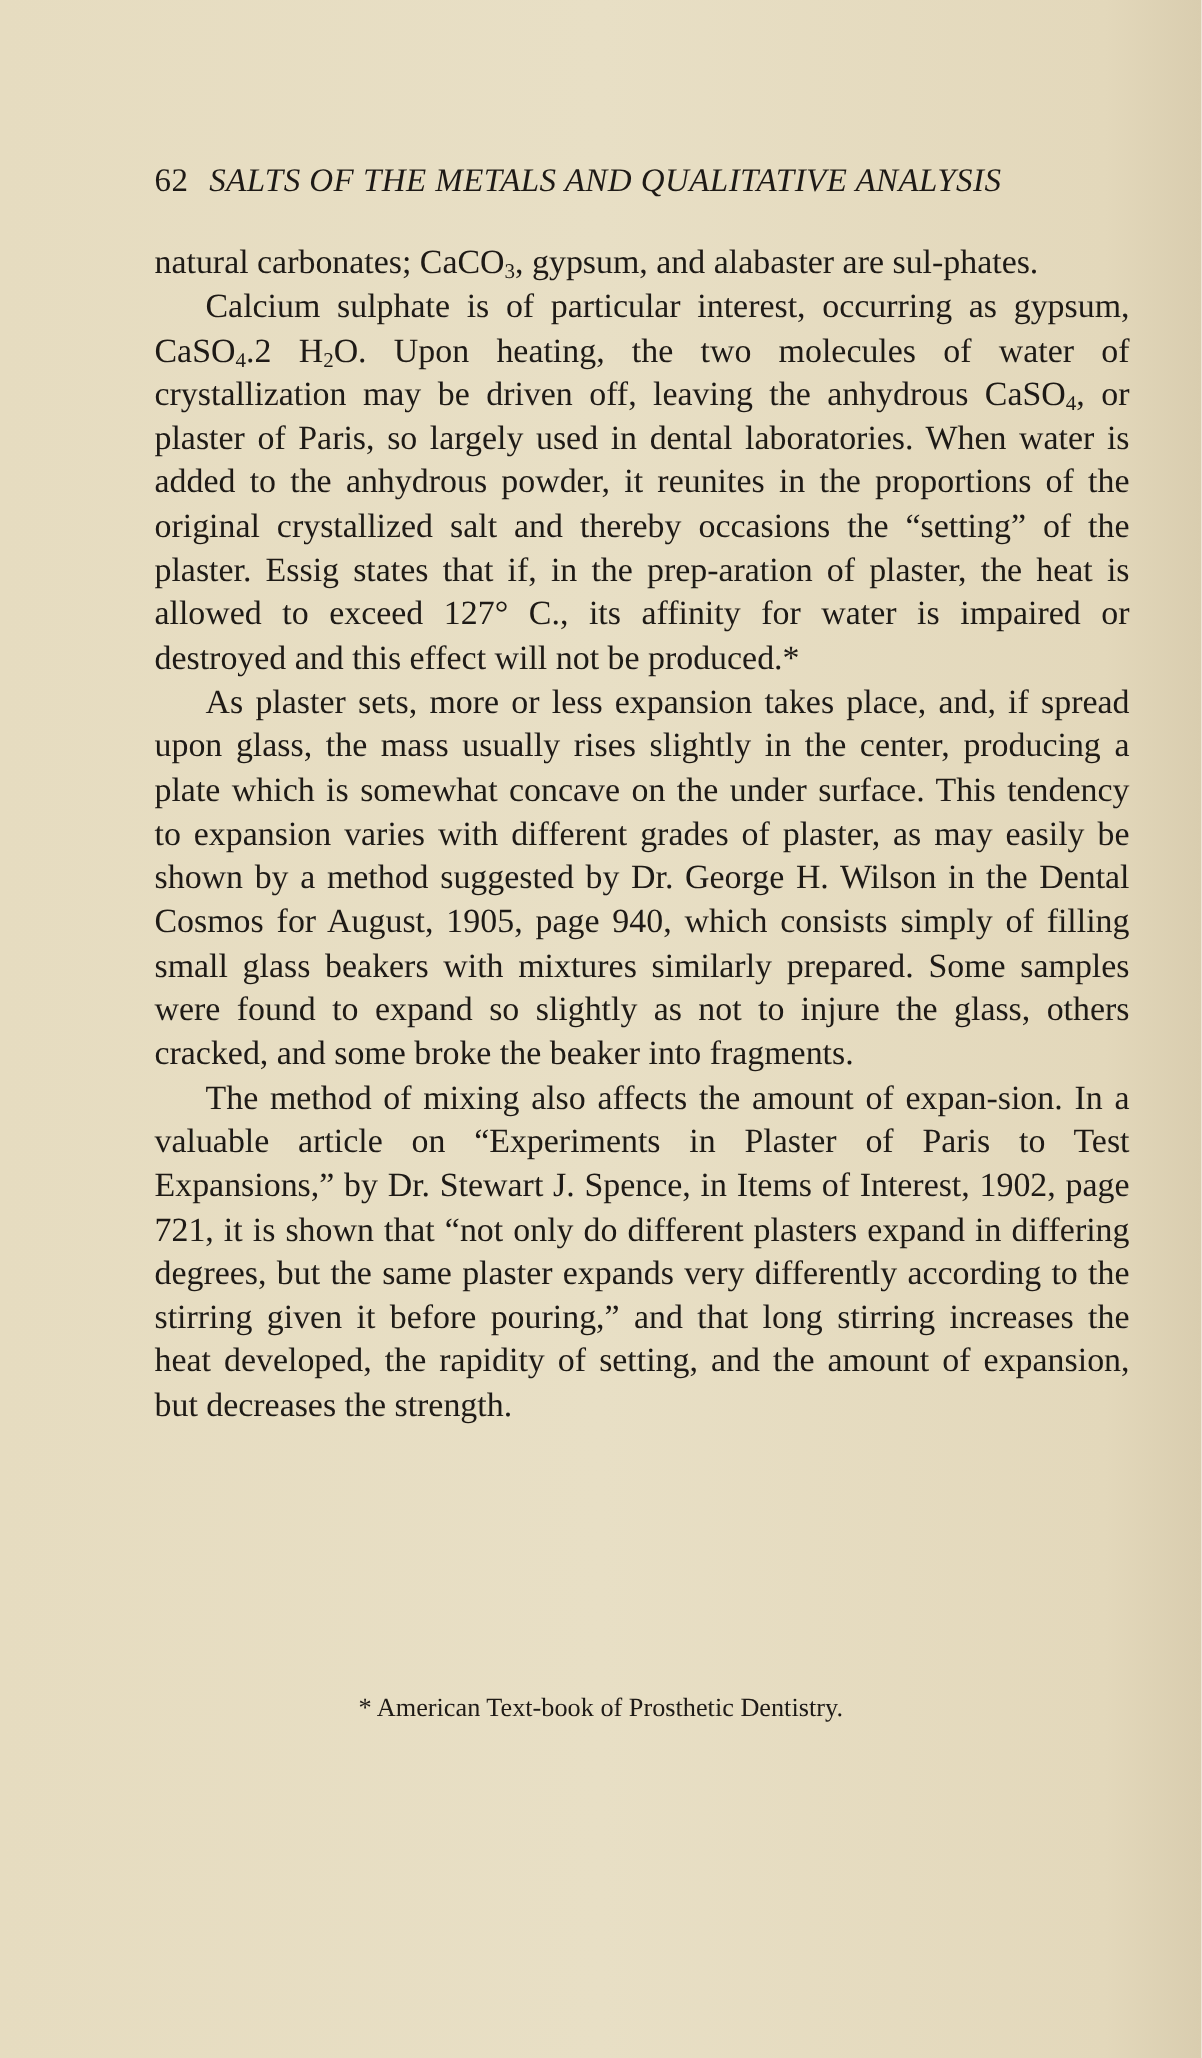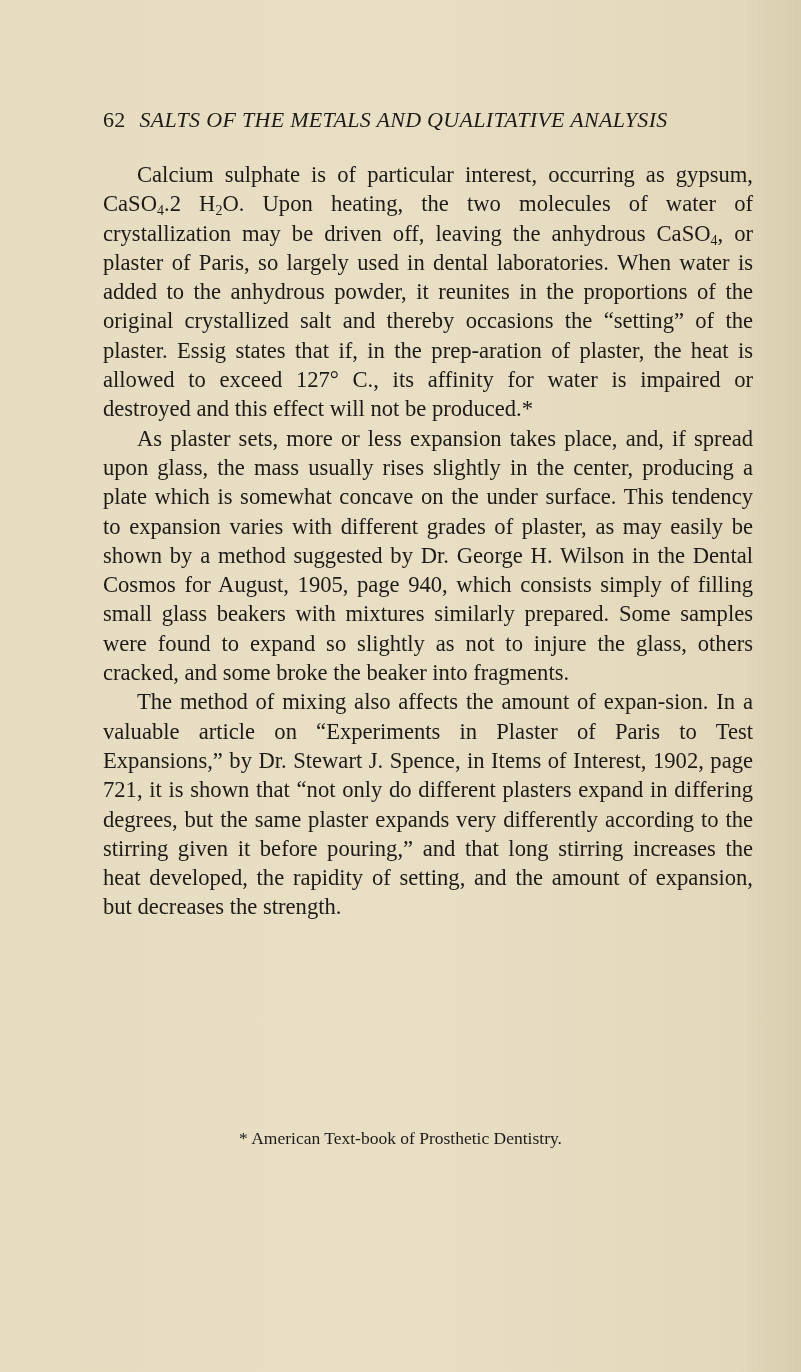--- a/index.html
+++ b/index.html
@@ -71,20 +71,21 @@
 <body>
 
 <div class="page">
 
   <div class="running-head">
     <span class="pg">62</span>
     <span class="title">SALTS OF THE METALS AND QUALITATIVE ANALYSIS</span>
   </div>
 
   <div class="body-text">
+    <p class="cont"><span>natural carbonates; CaCO</span><sub>3</sub><span>, gypsum, and alabaster are sul-phates.</span></p>
 
 
     <p><span>Calcium sulphate is of particular interest, occurring as gypsum, CaSO</span><sub>4</sub><span>.2 H</span><sub>2</sub><span>O. Upon heating, the two molecules of water of crystallization may be driven off, leaving the anhydrous CaSO</span><sub>4</sub><span>, or plaster of Paris, so largely used in dental laboratories. When water is added to the anhydrous powder, it reunites in the proportions of the original crystallized salt and thereby occasions the “setting” of the plaster. Essig states that if, in the prep-aration of plaster, the heat is allowed to exceed 127° C., its affinity for water is impaired or destroyed and this effect will not be produced.*</span></p>
 
     <p>As plaster sets, more or less expansion takes place, and, if spread upon glass, the mass usually rises slightly in the center, producing a plate which is somewhat concave on the under surface. This tendency to expansion varies with different grades of plaster, as may easily be shown by a method suggested by Dr. George H. Wilson in the Dental Cosmos for August, 1905, page 940, which consists simply of filling small glass beakers with mixtures similarly prepared. Some samples were found to expand so slightly as not to injure the glass, others cracked, and some broke the beaker into fragments.</p>
 
     <p>The method of mixing also affects the amount of expan-sion. In a valuable article on “Experiments in Plaster of Paris to Test Expansions,” by Dr. Stewart J. Spence, in Items of Interest, 1902, page 721, it is shown that “not only do different plasters expand in differing degrees, but the same plaster expands very differently according to the stirring given it before pouring,” and that long stirring increases the heat developed, the rapidity of setting, and the amount of expansion, but decreases the strength.</p>
   </div>
 
   <div class="footnote">* American Text-book of Prosthetic Dentistry.</div>

